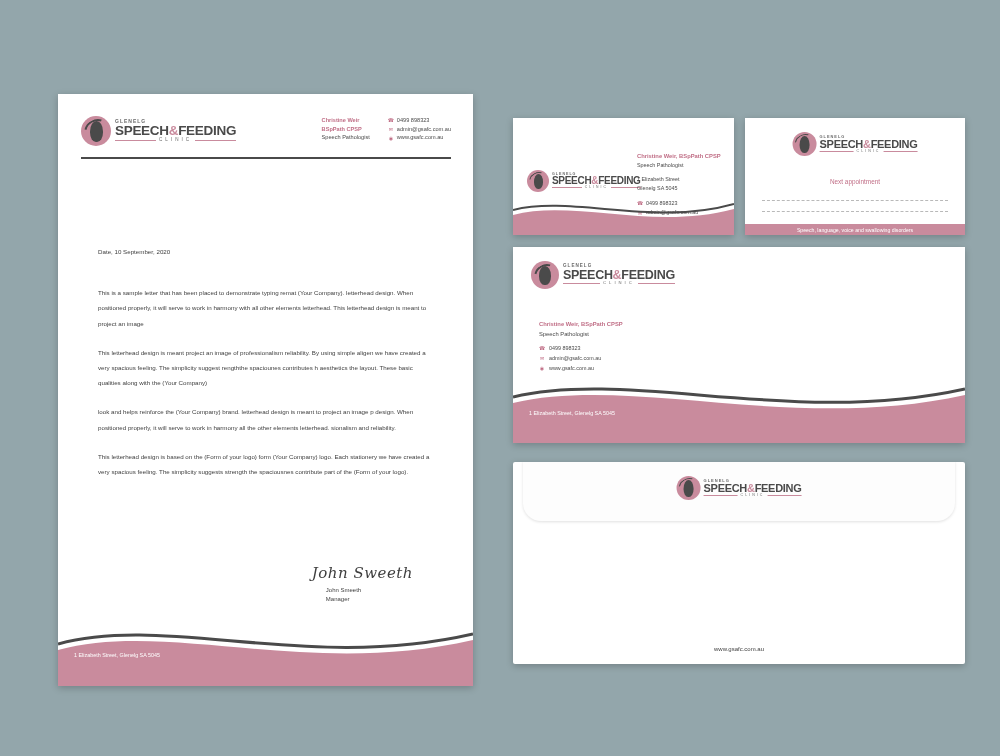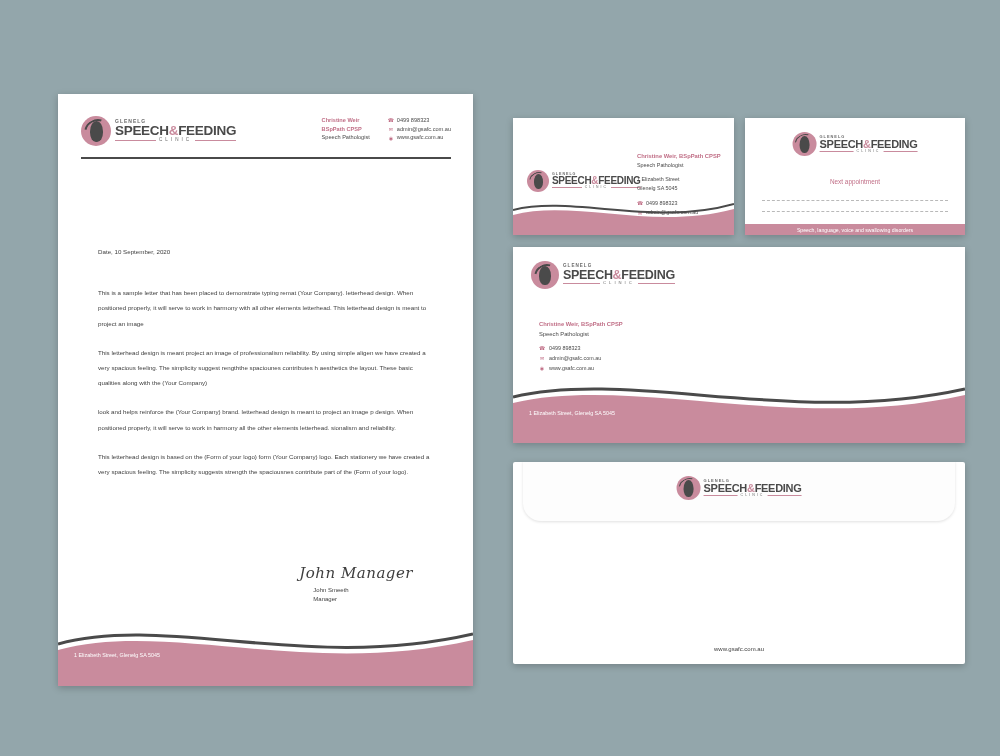--- a/index.html
+++ b/index.html
@@ -323,21 +323,21 @@
 
     <div class="body">
       <p style="margin-bottom:26px;">Date, 10 September, 2020</p>
       <p>This is a sample letter that has been placed to demonstrate typing remat (Your Company). letterhead design. When positioned properly, it will serve to work in harmony with all other elements letterhead. This letterhead design is meant to project an image</p>
       <p>This letterhead design is meant project an image of professionalism reliability. By using simple aligen we have created a very spacious feeling. The simplicity suggest  rengththe spaciounes contributes h aesthetics the layout. These basic qualities along with the (Your Company)</p>
       <p>look and helps reinforce the (Your Company) brand. letterhead design is meant to project an image p design. When positioned properly, it will serve to work in harmony all the other elements letterhead. sionalism and reliability.</p>
       <p>This letterhead design is based on the (Form of your logo) form (Your Company) logo. Each stationery we have created a very spacious feeling. The simplicity suggests strength the spaciousnes contribute part of the (Form of your logo).</p>
     </div>
 
     <div class="sign">
-      <div class="scr">John Manager</div>
+      <div class="scr">John Sweeth</div>
       <div class="nm">
         <span>John Smeeth</span><br>
         <span>Manager</span>
       </div>
     </div>
 
     <div class="wave-wrap" style="height:80px;">
       <svg width="415" height="80" viewBox="0 0 415 80" preserveAspectRatio="none">
         <path d="M0,44 C110,14 250,72 415,34 L415,80 L0,80 Z" fill="#c98b9d"></path>
         <path d="M0,38 C110,8 250,66 415,28" stroke="#4a4a4a" stroke-width="3" fill="none"></path>

